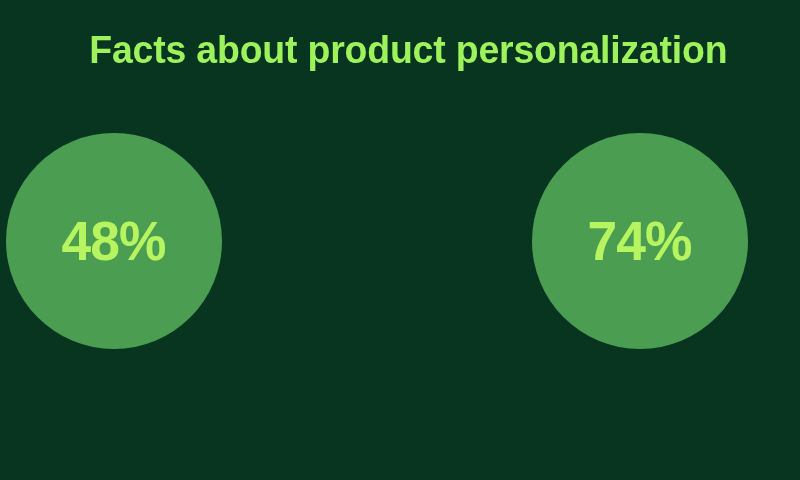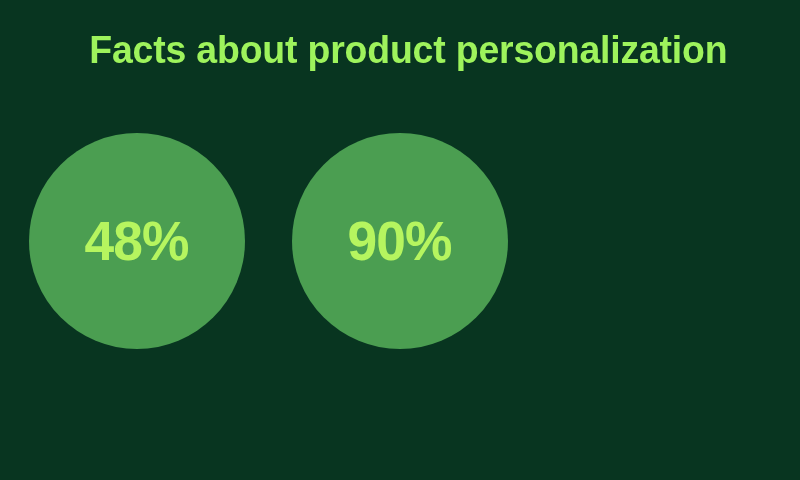--- a/index.html
+++ b/index.html
@@ -52,21 +52,21 @@
     width: 800px;
     display: flex;
     flex-direction: row;
     justify-content: center;
     align-items: flex-start;
   }
 
   .stat-column {
     width: 263px;
     display: flex;
-    flex-direction: column;
+    flex-direction: row;
     align-items: center;
   }
 
   .stat-circle {
     width: 216px;
     height: 216px;
     border-radius: 50%;
     background: #4b9e51;
     display: flex;
     align-items: center;
@@ -111,22 +111,22 @@
 
   <div class="stats-row">
 
     <div class="stat-column">
       <div class="stat-circle">
         <span class="stat-value">48%</span>
       </div>
     </div>
 
     <div class="stat-column">
-      <div class="stat-circle">
-        <span class="stat-value">90%</span>
-      </div>
     </div>
 
     <div class="stat-column">
+      <div class="stat-circle">
+        <span class="stat-value">74%</span>
+      </div>
     </div>
 
   </div>
 </div>
 
 </body></html>

